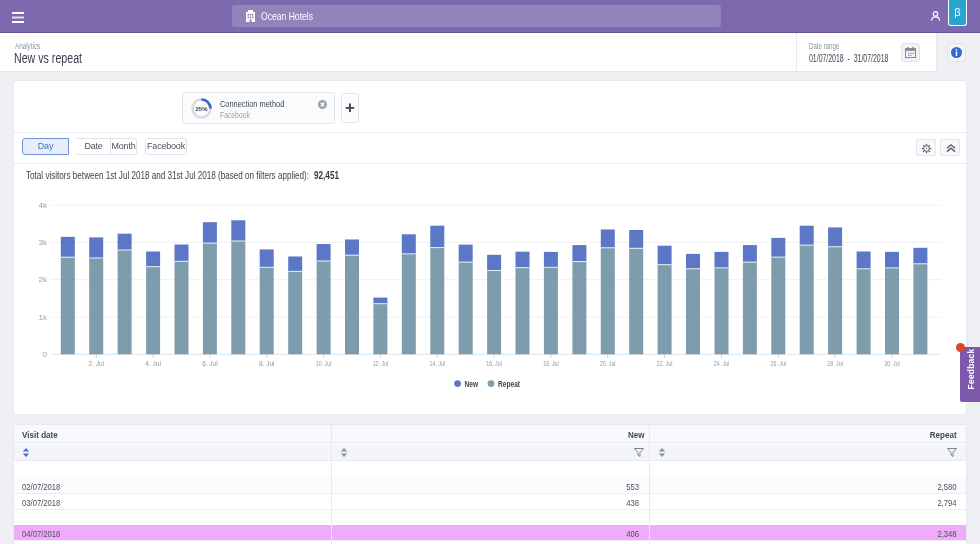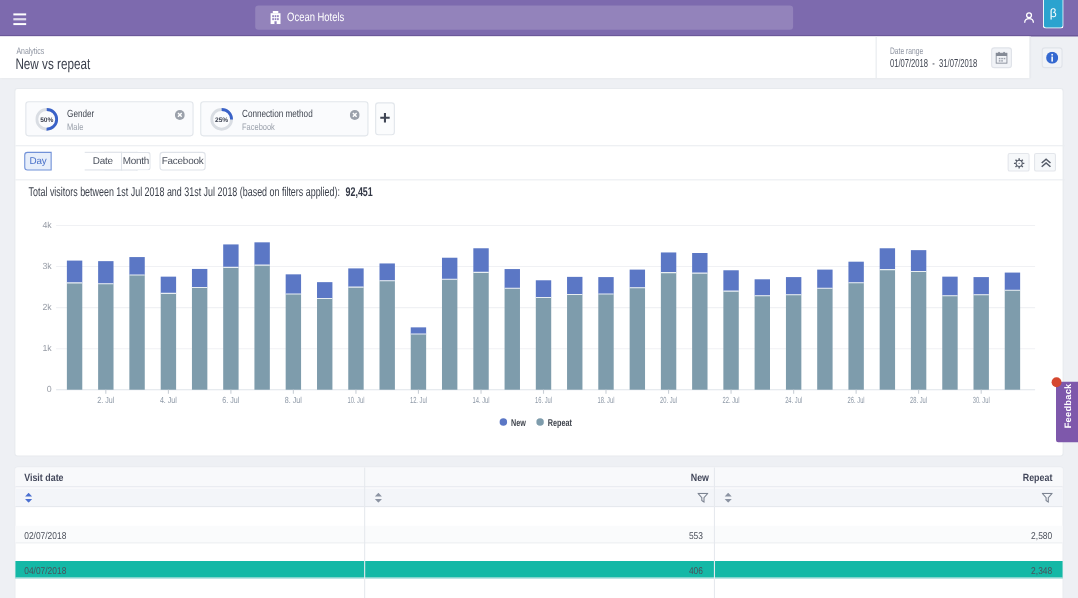--- a/index.html
+++ b/index.html
@@ -105,51 +105,38 @@
       <circle cx="5.5" cy="5.5" r="5.5" fill="#3468d0"></circle>
       <rect x="4.8" y="2" width="1.4" height="1.5" fill="#fff"></rect>
       <rect x="4.8" y="4.4" width="1.4" height="4.6" fill="#fff"></rect>
     </svg>
   </div>
 </div>
 <div class="abs vdiv1"></div>
 <div class="abs vdiv2"></div>
 
 <div class="abs panel">
-  <div class="chip chip1">
-    <svg style="position:absolute;left:8px;top:5px" width="21" height="21" viewBox="0 0 21 21">
-      <circle cx="10.5" cy="10.5" r="9" fill="none" stroke="#d9dde3" stroke-width="2.6"></circle>
-      <circle cx="10.5" cy="10.5" r="9" fill="none" stroke="#3a62c8" stroke-width="2.6" stroke-dasharray="28.27 28.27" stroke-dashoffset="0" transform="rotate(-90 10.5 10.5)"></circle>
-      <text x="10.5" y="13" text-anchor="middle" font-size="6" font-weight="bold" fill="#3c4150">50%</text>
-    </svg>
-    <div class="chipname">Gender</div>
-    <div class="chipval">Male</div>
-    <svg style="position:absolute;right:7px;top:7px" width="9" height="9" viewBox="0 0 9 9">
-      <circle cx="4.5" cy="4.5" r="4.5" fill="#9ba1ab"></circle>
-      <path d="M2.8 2.8 L6.2 6.2 M6.2 2.8 L2.8 6.2" stroke="#fff" stroke-width="1.3"></path>
-    </svg>
-  </div>
   <div class="chip chip2">
     <svg style="position:absolute;left:8px;top:5px" width="21" height="21" viewBox="0 0 21 21">
       <circle cx="10.5" cy="10.5" r="9" fill="none" stroke="#d9dde3" stroke-width="2.6"></circle>
       <circle cx="10.5" cy="10.5" r="9" fill="none" stroke="#3a62c8" stroke-width="2.6" stroke-dasharray="14.14 42.41" stroke-dashoffset="0" transform="rotate(-90 10.5 10.5)"></circle>
       <text x="10.5" y="13" text-anchor="middle" font-size="6" font-weight="bold" fill="#3c4150">25%</text>
     </svg>
     <div class="chipname">Connection method</div>
     <div class="chipval">Facebook</div>
     <svg style="position:absolute;right:7px;top:7px" width="9" height="9" viewBox="0 0 9 9">
       <circle cx="4.5" cy="4.5" r="4.5" fill="#9ba1ab"></circle>
       <path d="M2.8 2.8 L6.2 6.2 M6.2 2.8 L2.8 6.2" stroke="#fff" stroke-width="1.3"></path>
     </svg>
   </div>
   <div class="abs plusbtn">+</div>
   <div class="abs hdiv1"></div>
   <div class="abs hdiv2"></div>
 
-  <div class="btn sel" style="left:8px; width:25px; border-radius:3px 0 0 3px;">Day</div>
+  <div class="btn sel" style="left:8px; width:47px; border-radius:3px 0 0 3px;">Day</div>
   <div class="btn" style="left:33px; width:30px; border-left:none;margin-left:48px;">Week</div>
   <div class="btn" style="left:63px; width:34px; border-left:none;">Date</div>
   <div class="btn" style="left:97px; width:26px; border-left:none; border-radius:0 3px 3px 0;">Month</div>
   <div class="btn" style="left:131px; width:42px; border-radius:3px;">Facebook</div>
 
   <div class="iconbtn" style="left:902px;">
     <svg style="position:absolute;left:4px;top:3px" width="11" height="11" viewBox="0 0 24 24">
       <circle cx="12" cy="12" r="6.1" fill="none" stroke="#555b68" stroke-width="2.1"></circle>
         <circle cx="12" cy="12" r="1.3" fill="#555b68"></circle>
       <line x1="12.00" y1="5.60" x2="12.00" y2="1.70" stroke="#555b68" stroke-width="2.7"></line>
@@ -340,20 +327,25 @@
       </svg>
     <svg style="position:absolute;right:9px;top:4px" width="10" height="9" viewBox="0 0 10 9">
         <path d="M0.5 0.5 L9.5 0.5 L6 4.5 L6 8.5 L4 7 L4 4.5 Z" fill="none" stroke="#7c8492" stroke-width="1"></path>
       </svg>
   </div>
   <div class="trow dr" style="top:53px; background:#fafbfc;">
       <span class="lft">02/07/2018</span>
       <span class="r1">553</span>
       <span class="r2">2,580</span>
     </div>
-  <div class="trow dr" style="top:85px; background:#14b8a6;text-align:right;">
+  <div class="trow dr" style="top:69px; background:#fff;">
+      <span class="lft">03/07/2018</span>
+      <span class="r1">438</span>
+      <span class="r2">2,794</span>
+    </div>
+  <div class="trow dr" style="top:100px; background:#f0abfc;text-align:right;">
       <span class="lft">04/07/2018</span>
       <span class="r1">406</span>
       <span class="r2">2,348</span>
     </div>
   <div class="cdiv" style="left:317px;"></div>
   <div class="cdiv" style="left:635px;"></div>
 </div>
 
 </body></html>

